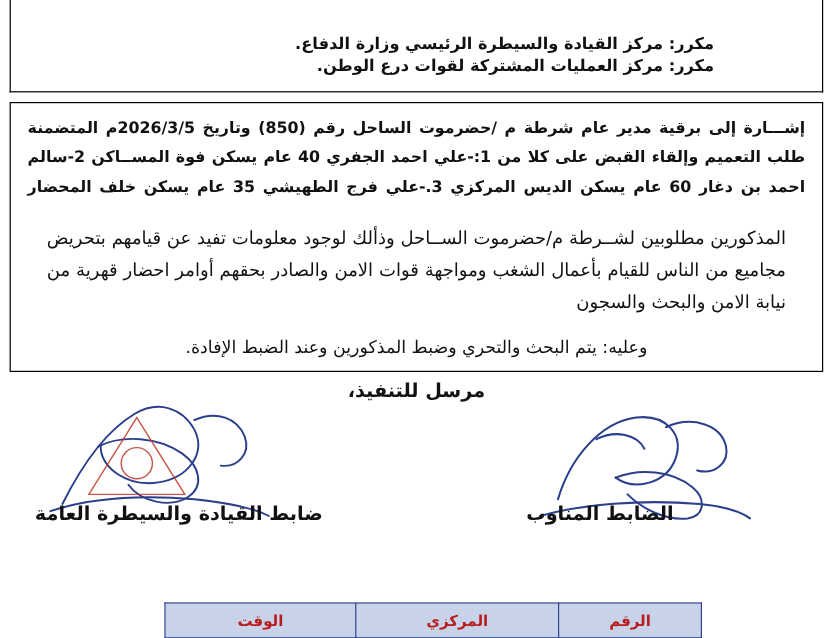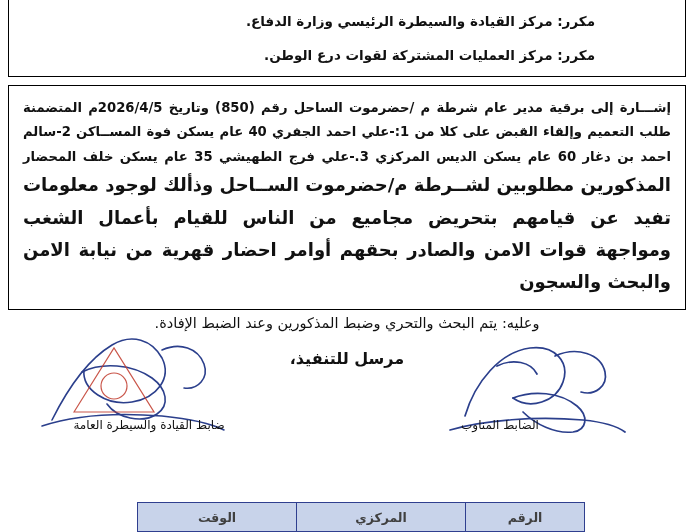--- a/index.html
+++ b/index.html
@@ -33,21 +33,21 @@
     box-sizing: border-box;
   }
   .header-line {
     position: absolute;
     right: 90px;
     font-weight: bold;
     font-size: 13.5px;
     white-space: nowrap;
     letter-spacing: 0px;
   }
-  .header-line.one { top: 14px; }
+  .header-line.one { top: 30px; }
   .header-line.two { top: 48px; }
 
   
   .body-box {
     position: absolute;
     top: 85px;
     left: 8px;
     right: 8px;
     height: 225px;
     border: 1px solid #000000;
@@ -56,26 +56,26 @@
   }
   .para {
     font-size: 13.2px;
     line-height: 1.85;
     text-align: justify;
     text-align-last: justify;
     font-weight: bold;
     margin: 0;
   }
   .para-tail {
-    font-size: 18px;
+    font-size: 15px;
     line-height: 1.8;
     text-align: justify;
     text-align-last: right;
-    font-weight: bold;
-    margin: 0;
+    font-weight: normal;
+    margin: 16px;
   }
   .upon {
     margin: 16px 0 0 0;
     text-align: center;
     font-size: 14.5px;
     font-weight: normal;
   }
   .forward {
     margin: 18px 0 0 0;
     text-align: center;
@@ -96,62 +96,62 @@
     position: absolute;
     width: 250px;
     text-align: center;
   }
   .sig-block.left  { left: 12px;  top: 0; }
   .sig-block.right { right: 39px; top: 0; }
   .sig-title {
     position: absolute;
     width: 250px;
     text-align: center;
-    font-size: 12px;
-    font-weight: normal;
+    font-size: 16px;
+    font-weight: bold;
     top: 98px;
   }
   .sig-title.left  { left: 12px; }
   .sig-title.right { right: 30px; }
   .sig-svg { display: block; }
 
   
   .bottom-table {
     position: absolute;
     bottom: 0;
     left: 137px;
     width: 420px;
     border-collapse: collapse;
     table-layout: fixed;
   }
   .bottom-table th {
     border: 1px solid #2f3f8f;
     background: #c8d3ea;
-    color: #404040;
+    color: #b91c1c;
     font-size: 12.5px;
     font-weight: bold;
     height: 24px;
     padding: 2px 4px;
   }
   .col-num  { width: 110px; }
   .col-date { width: 160px; }
   .col-time { width: 150px; }
 </style>
 </head>
 <body>
 
 <div class="page">
 
   <div class="header-box">
     <div class="header-line one">مكرر: مركز القيادة والسيطرة الرئيسي وزارة الدفاع.</div>
     <div class="header-line two">مكرر: مركز العمليات المشتركة لقوات درع الوطن.</div>
   </div>
 
   <div class="body-box">
-    <p class="para">إشـــارة إلى برقية مدير عام شرطة م /حضرموت الساحل رقم (850) وتاريخ 2026/4/5م المتضمنة طلب التعميم وإلقاء القبض على كلا من 1:-علي احمد الجفري 40 عام يسكن فوة المســاكن 2-سالم احمد بن دغار 60 عام يسكن الديس المركزي 3.-علي فرج الطهيشي 35 عام يسكن خلف المحضار</p>
+    <p class="para">إشـــارة إلى برقية مدير عام شرطة م /حضرموت الساحل رقم (850) وتاريخ 2026/3/5م المتضمنة طلب التعميم وإلقاء القبض على كلا من 1:-علي احمد الجفري 40 عام يسكن فوة المســاكن 2-سالم احمد بن دغار 60 عام يسكن الديس المركزي 3.-علي فرج الطهيشي 35 عام يسكن خلف المحضار</p>
     <p class="para-tail">المذكورين مطلوبين لشــرطة م/حضرموت الســاحل وذألك لوجود معلومات تفيد عن قيامهم بتحريض مجاميع من الناس للقيام بأعمال الشغب ومواجهة قوات الامن والصادر بحقهم أوامر احضار قهرية من نيابة الامن والبحث والسجون</p>
     <p class="upon">وعليه: يتم البحث والتحري وضبط المذكورين وعند الضبط الإفادة.</p>
     <p class="forward">مرسل للتنفيذ،</p>
   </div>
 
   <div class="sig-area">
 
     <div class="sig-block left">
       <svg class="sig-svg" width="250" height="120" viewBox="0 0 250 120">
         <g fill="none" stroke="#2b3f8c" stroke-width="1.6" stroke-linecap="round">

